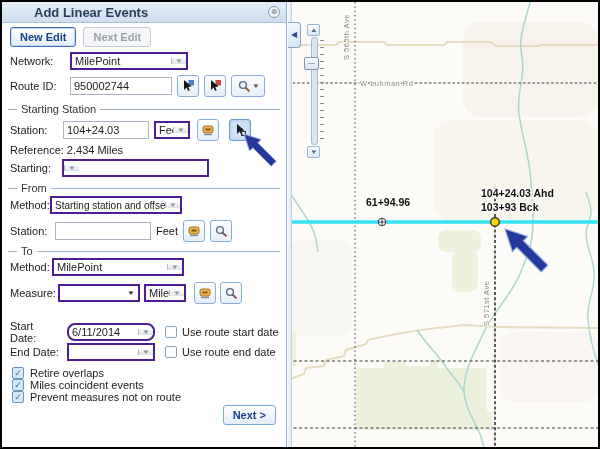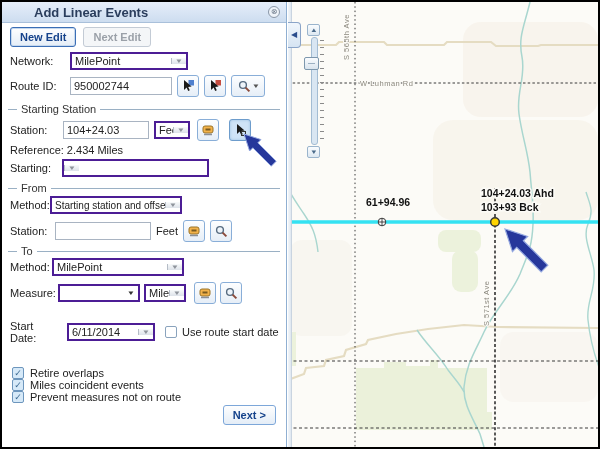--- a/index.html
+++ b/index.html
@@ -246,32 +246,45 @@
         <svg width="13" height="13" viewBox="0 0 13 13">
           <circle cx="5" cy="5" r="3.4" fill="#eef4fa" stroke="#566b80" stroke-width="1.4"></circle>
           <line x1="7.6" y1="7.6" x2="11.4" y2="11.4" stroke="#8b4a3a" stroke-width="2"></line>
         </svg>
       </div>
     </div>
 
 
     <div class="row" style="top:318px;gap:5px;">
       <span class="lbl" style="width:52px;">Start Date:</span>
-      <div class="combo" style="width:88px;">
+      <div class="combo" style="width:88px;border-radius:8px;">
         <span class="combo-text">6/11/2014</span>
         <span class="combo-btn">
             <span class="arr">▼</span>
           </span>
       </div>
       <span class="cb" style="margin-left:5px;">
           <span class="chk off">✓</span>
         </span>
       <span class="lbl">Use route start date</span>
     </div>
 
+    <div class="row" style="top:341px;gap:5px;">
+      <span class="lbl" style="width:52px;">End Date:</span>
+      <div class="combo" style="width:88px;">
+        <span class="combo-text"></span>
+        <span class="combo-btn">
+            <span class="arr">▼</span>
+          </span>
+      </div>
+      <span class="cb" style="margin-left:5px;">
+          <span class="chk off">✓</span>
+        </span>
+      <span class="lbl">Use route end date</span>
+    </div>
 
     <div class="row" style="top:365px;left:10px;gap:6px;">
       <span class="cb checked">
           <span class="chk">✓</span>
         </span>
       <span class="lbl">Retire overlaps</span>
     </div>
     <div class="row" style="top:377px;left:10px;gap:6px;">
       <span class="cb checked">
           <span class="chk">✓</span>

